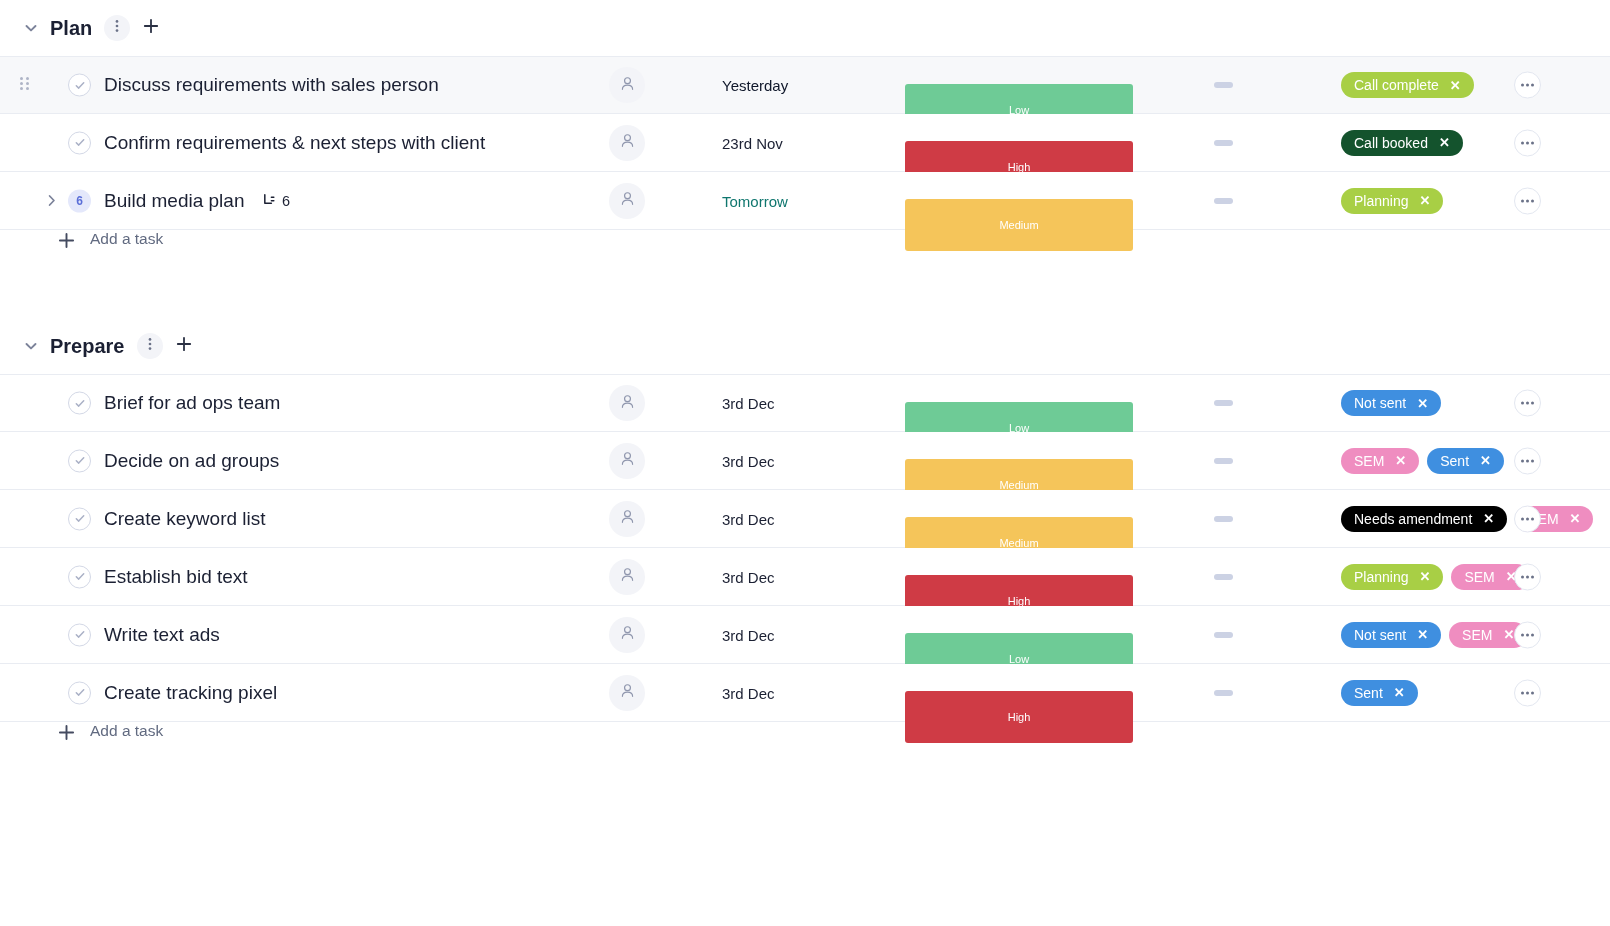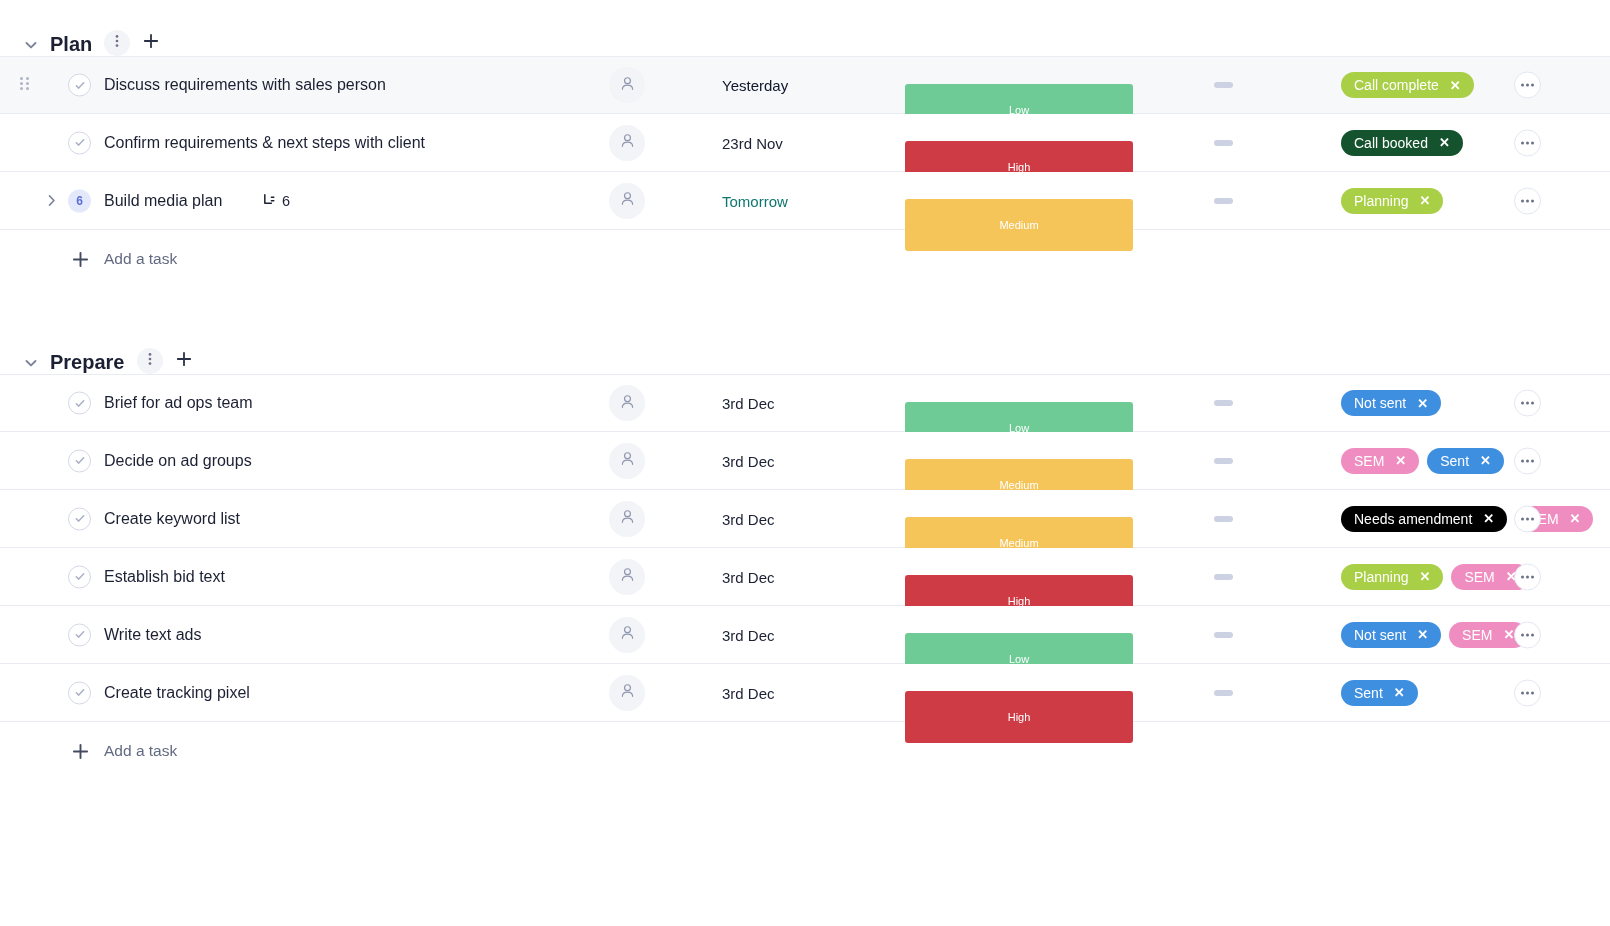--- a/index.html
+++ b/index.html
@@ -45,21 +45,21 @@
     display: flex; align-items: center; justify-content: center;
     cursor: pointer;
   }
   .add-col-btn svg { display: block; }
 
   
   .group-head {
     position: relative;
     height: 56px;
     display: flex;
-    align-items: flex-end;
+    align-items: center;
     padding-left: 20px;
   }
   .grp-chevron { width: 22px; height: 22px; display:flex; align-items:center; justify-content:center; cursor:pointer; flex: 0 0 auto;}
   .grp-title {
     font-size: 20px;
     font-weight: 700;
     color: #1b2033;
     margin-left: 8px;
     margin-right: 12px;
     white-space: nowrap;
@@ -129,21 +129,21 @@
     color: #5b6fd8;
     font-size: 12px;
     font-weight: 600;
     display: flex; align-items: center; justify-content: center;
   }
 
   .task-name {
     position: absolute;
     left: 104px; top: 50%;
     transform: translateY(-50%);
-    font-size: 16px;
+    font-size: 19px;
     color: #1b2033;
     white-space: nowrap;
   }
   .subtask-chip {
     position: absolute;
     left: 262px; top: 50%;
     transform: translateY(-50%);
     display: flex; align-items: center; gap: 5px;
     font-size: 14.5px;
     color: #1b2033;
@@ -236,22 +236,21 @@
   .more-btn i {
     display:block; width:3px; height:3px; border-radius:50%;
     background:#6b7288; margin: 0 1px;
   }
 
   
   .add-task {
     position: relative;
     height: 58px;
     display: flex;
-    align-items: center;
-    padding-left: 70px;
+    padding-left: 56px;
     cursor: pointer;
   }
   .add-task .plus { width: 20px; height: 20px; display:flex; align-items:center; justify-content:center; }
   .add-task .lbl {
     margin-left: 14px;
     font-size: 15.5px;
     color: #616a80;
     font-weight: 500;
   }
 

